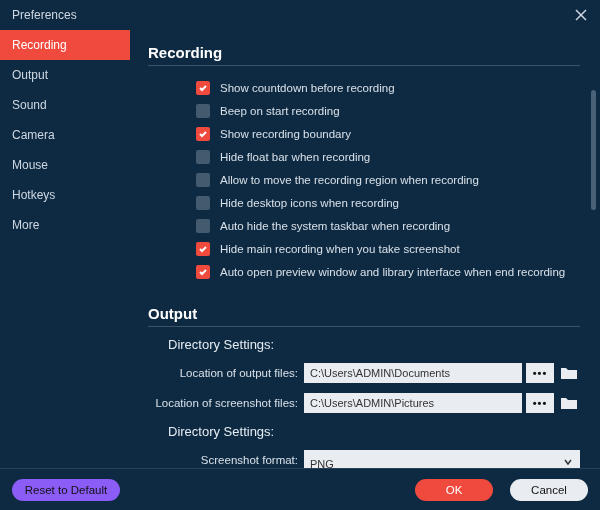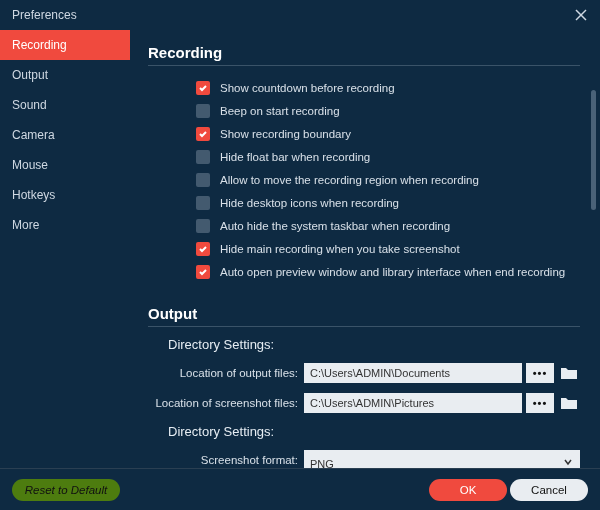--- a/index.html
+++ b/index.html
@@ -27,22 +27,22 @@
   .form-label { width: 156px; text-align: right; font-size: 11.5px; color: #d8e0e8; padding-right: 6px; }
   .text-input { flex: 1; height: 20px; background: #e9edf1; color: #333; font-size: 11px; border: none; padding: 8px 6px; }
   .btn-dots { width: 28px; height: 20px; background: #e9edf1; margin-left: 4px; display: flex; align-items: center; justify-content: center; cursor: pointer; font-weight: bold; color: #111; font-size: 11px; letter-spacing: 1px; }
   .btn-folder { width: 22px; height: 20px; margin-left: 4px; display: flex; align-items: center; justify-content: center; cursor: pointer; }
   .btn-folder svg { fill: #e9edf1; }
   .select { flex: 1; height: 20px; background: #e9edf1; color: #333; font-size: 11px; border: none; padding: 0 6px; display: flex; align-items: flex-end; justify-content: space-between; cursor: pointer; }
   .select svg { stroke: #333; }
   .scrollbar { position: absolute; right: 4px; top: 60px; width: 5px; height: 120px; background: #4a6278; border-radius: 3px; }
   .footer { height: 42px; border-top: 1px solid #2a3f52; display: flex; align-items: center; justify-content: space-between; padding: 0 12px; }
   .btn { height: 22px; border-radius: 11px; font-size: 11.5px; display: flex; align-items: center; justify-content: center; cursor: pointer; border: none; }
-  .btn-reset { width: 108px; background: #4d7c0f; color: #111; font-style: italic; }
-  .footer-right { display: flex; gap: 3px; }
+  .btn-reset { width: 108px; background: #8b5cf6; color: #111; }
+  .footer-right { display: flex; gap: 17px; }
   .btn-ok { width: 78px; background: #f04a3e; color: #ffffff; }
   .btn-cancel { width: 78px; background: #e9edf1; color: #111; }
 </style>
 </head>
 <body>
 
 <div class="window">
 
   <div class="titlebar">
     <span>Preferences</span>

